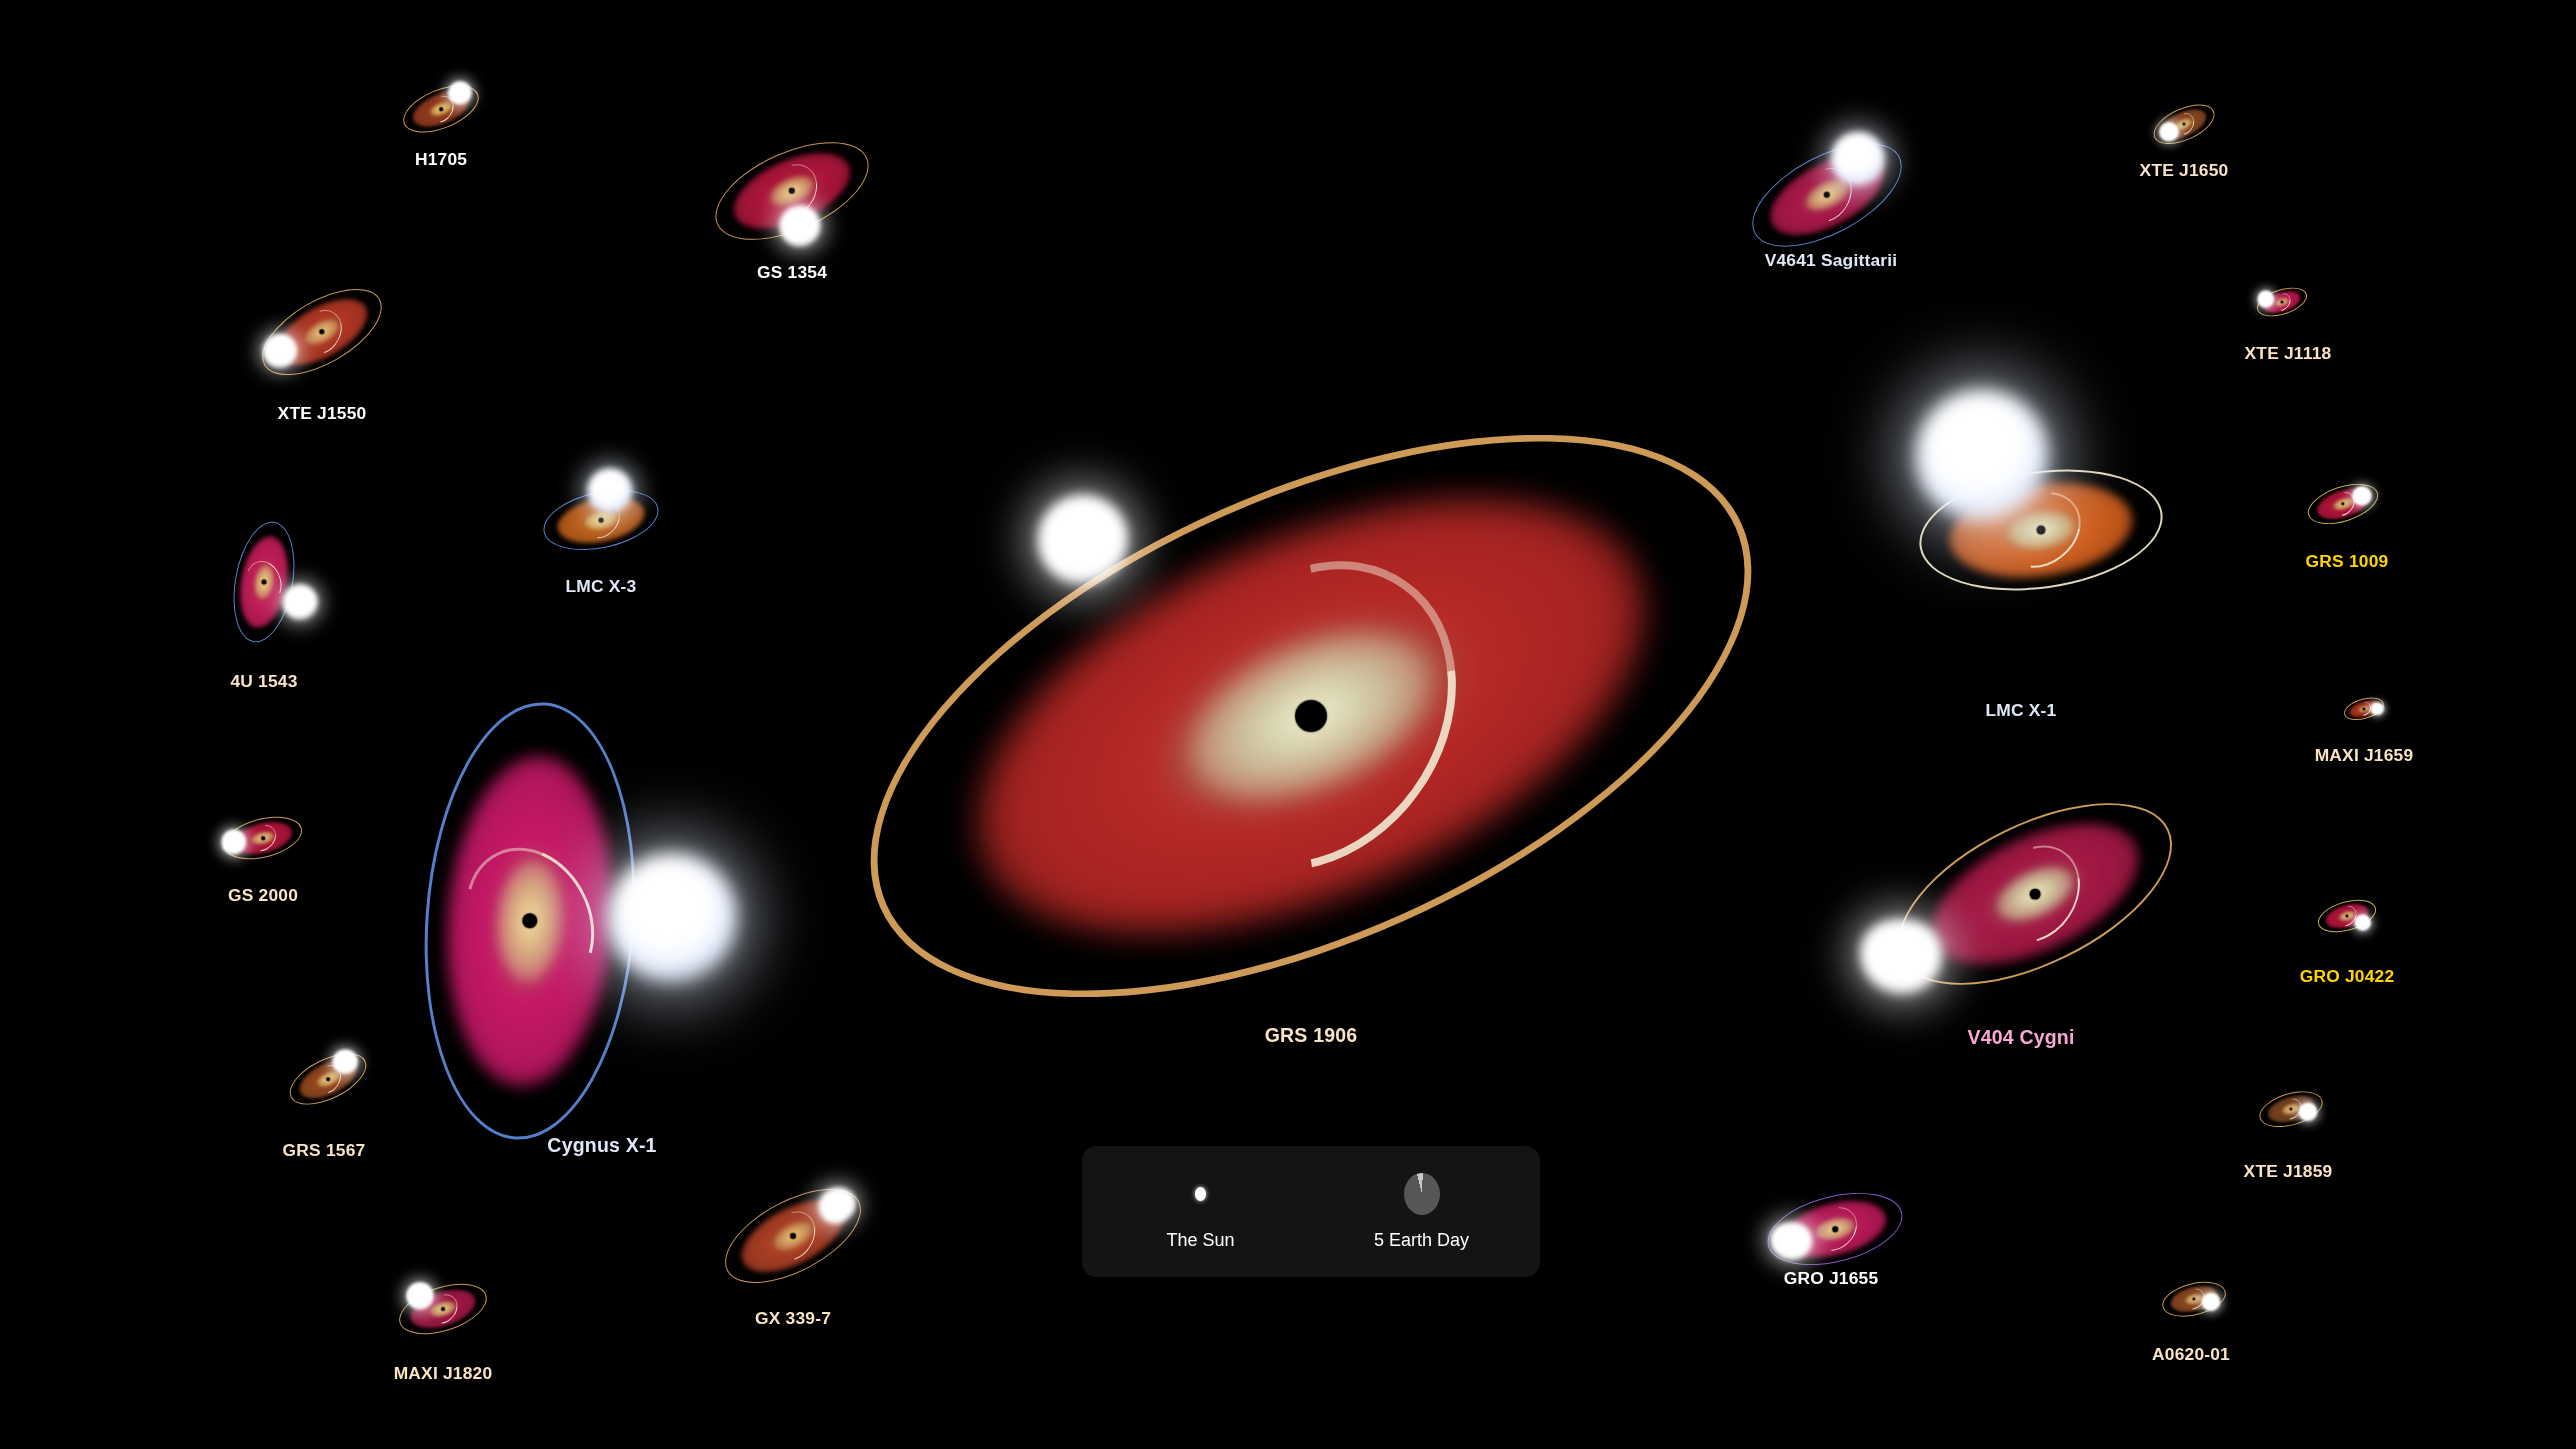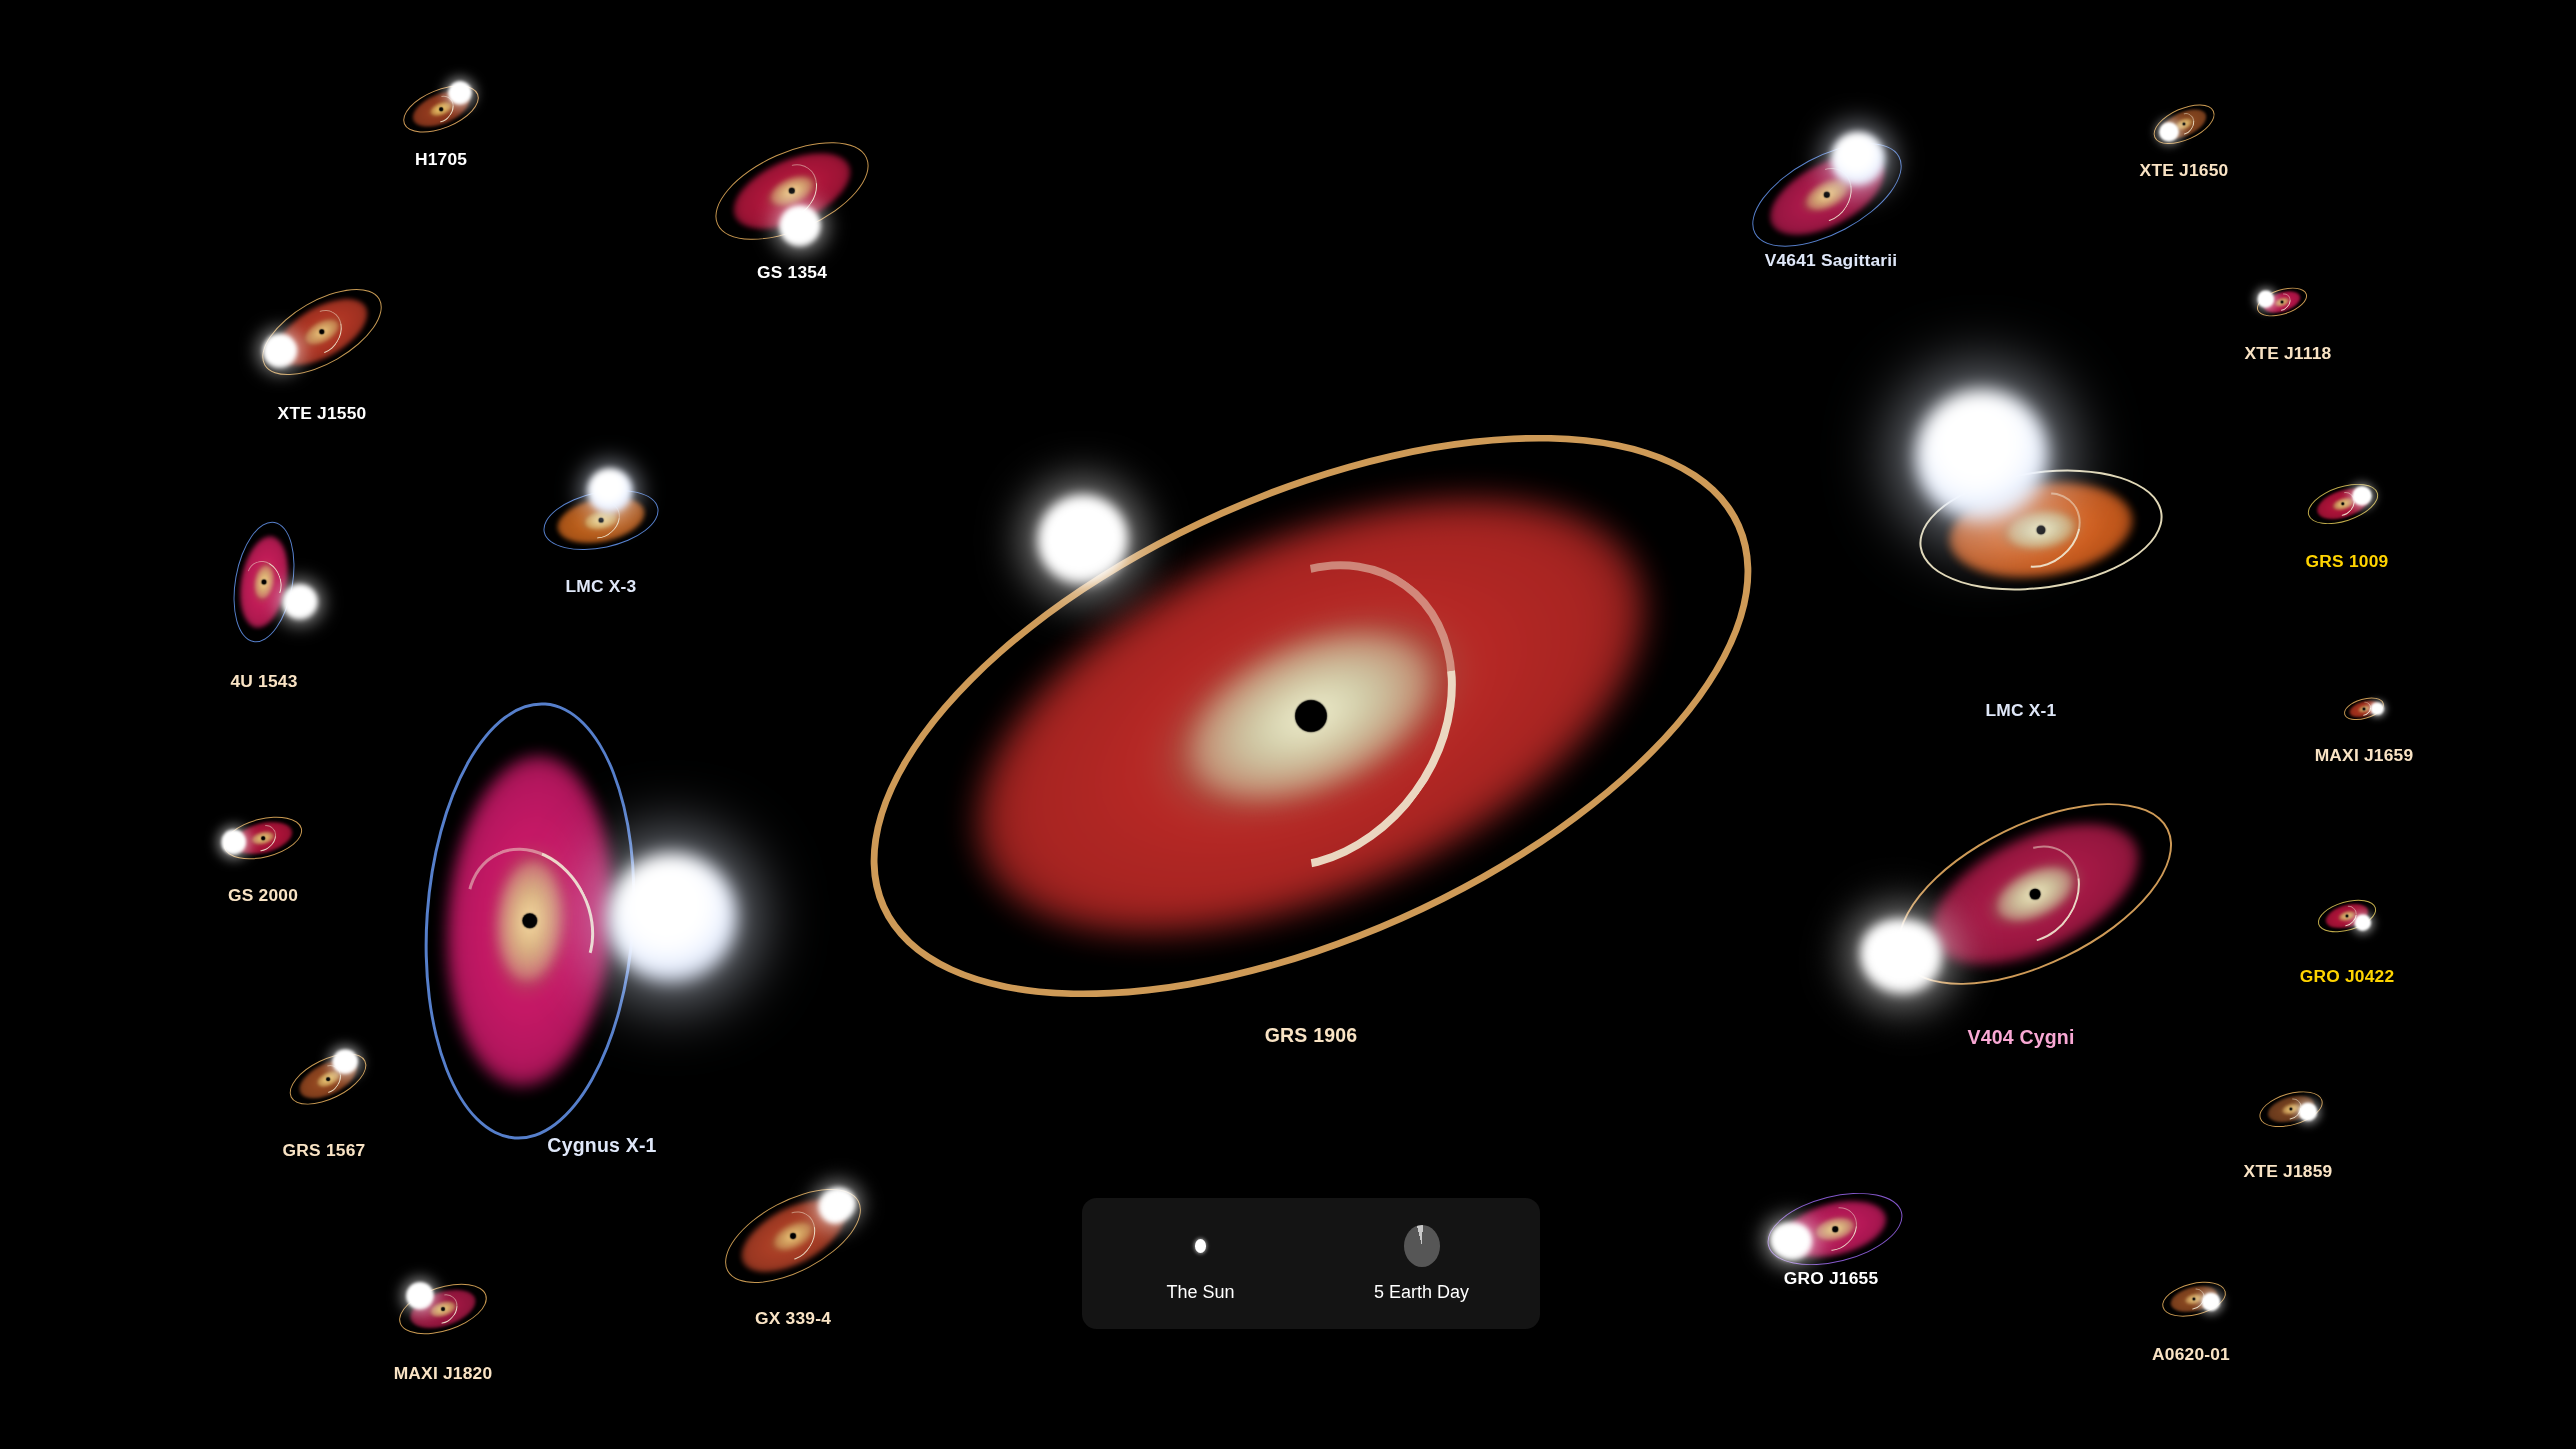--- a/index.html
+++ b/index.html
@@ -71,21 +71,21 @@
 
   
   .label{
     position:absolute;transform:translate(-50%,0);
     white-space:nowrap;font-size:17.4px;font-weight:700;letter-spacing:0.2px;
   }
   .label.big{font-size:19.5px;}
 
   
   #legend{
-    position:absolute;left:1082px;top:1198px;width:458px;height:131px;
+    position:absolute;left:1082px;top:1146px;width:458px;height:131px;
     background:#141414;border-radius:14.8px;
     display:flex;align-items:center;justify-content:center;gap:107px;
   }
   .leg-item{display:flex;flex-direction:column;align-items:center;gap:14.8px;width:114px;}
   .leg-art{height:43px;display:flex;align-items:center;justify-content:center;}
   .leg-txt{color:#ffffff;font-size:18px;font-weight:400;white-space:nowrap;}
   .sun-dot{width:11.4px;height:14px;border-radius:50%;background:#fff;box-shadow:0 0 3.4px 1.3px rgba(255,255,255,.45);}
   .day-pie{
     width:36px;height:42px;border-radius:50%;
     background:conic-gradient(from -14deg,#c9c9c9 0deg 16deg,#565656 16deg 360deg);
@@ -292,21 +292,21 @@
   </div>
 
 <div class="label" style="left: 441px; top: 149px; color: rgb(255, 255, 255);">H1705</div>
     <div class="label" style="left: 792px; top: 262px; color: rgb(255, 255, 255);">GS 1354</div>
     <div class="label" style="left: 322px; top: 403px; color: rgb(255, 255, 255);">XTE J1550</div>
     <div class="label" style="left: 601px; top: 576px; color: rgb(223, 231, 248);">LMC X-3</div>
     <div class="label" style="left: 264px; top: 671px; color: rgb(249, 227, 196);">4U 1543</div>
     <div class="label" style="left: 263px; top: 885px; color: rgb(249, 227, 196);">GS 2000</div>
     <div class="label big" style="left: 602px; top: 1134px; color: rgb(223, 231, 248);">Cygnus X-1</div>
     <div class="label" style="left: 324px; top: 1140px; color: rgb(249, 227, 196);">GRS 1567</div>
-    <div class="label" style="left: 793px; top: 1308px; color: rgb(249, 227, 196);">GX 339-4</div>
+    <div class="label" style="left: 793px; top: 1308px; color: rgb(249, 227, 196);">GX 339-7</div>
     <div class="label" style="left: 443px; top: 1363px; color: rgb(249, 227, 196);">MAXI J1820</div>
     <div class="label big" style="left: 1311px; top: 1024px; color: rgb(249, 227, 196);">GRS 1906</div>
     <div class="label" style="left: 1831px; top: 250px; color: rgb(223, 231, 248);">V4641 Sagittarii</div>
     <div class="label" style="left: 2184px; top: 160px; color: rgb(249, 227, 196);">XTE J1650</div>
     <div class="label" style="left: 2288px; top: 343px; color: rgb(249, 227, 196);">XTE J1118</div>
     <div class="label" style="left: 2347px; top: 551px; color: rgb(255, 212, 0);">GRS 1009</div>
     <div class="label" style="left: 2021px; top: 700px; color: rgb(223, 231, 248);">LMC X-1</div>
     <div class="label" style="left: 2364px; top: 745px; color: rgb(249, 227, 196);">MAXI J1659</div>
     <div class="label big" style="left: 2021px; top: 1026px; color: #f9a8d4;">V404 Cygni</div>
     <div class="label" style="left: 2347px; top: 966px; color: rgb(255, 212, 0);">GRO J0422</div>

